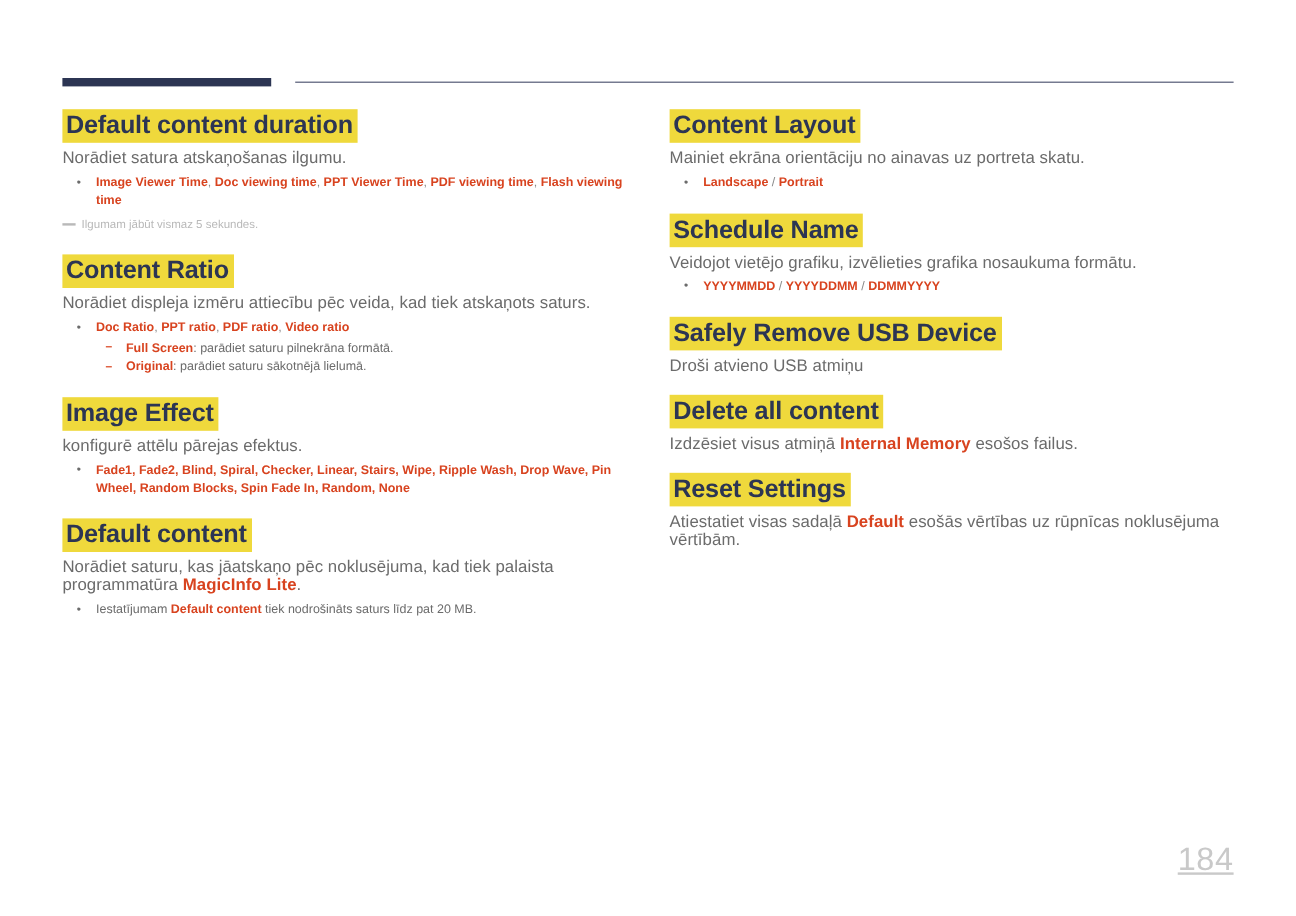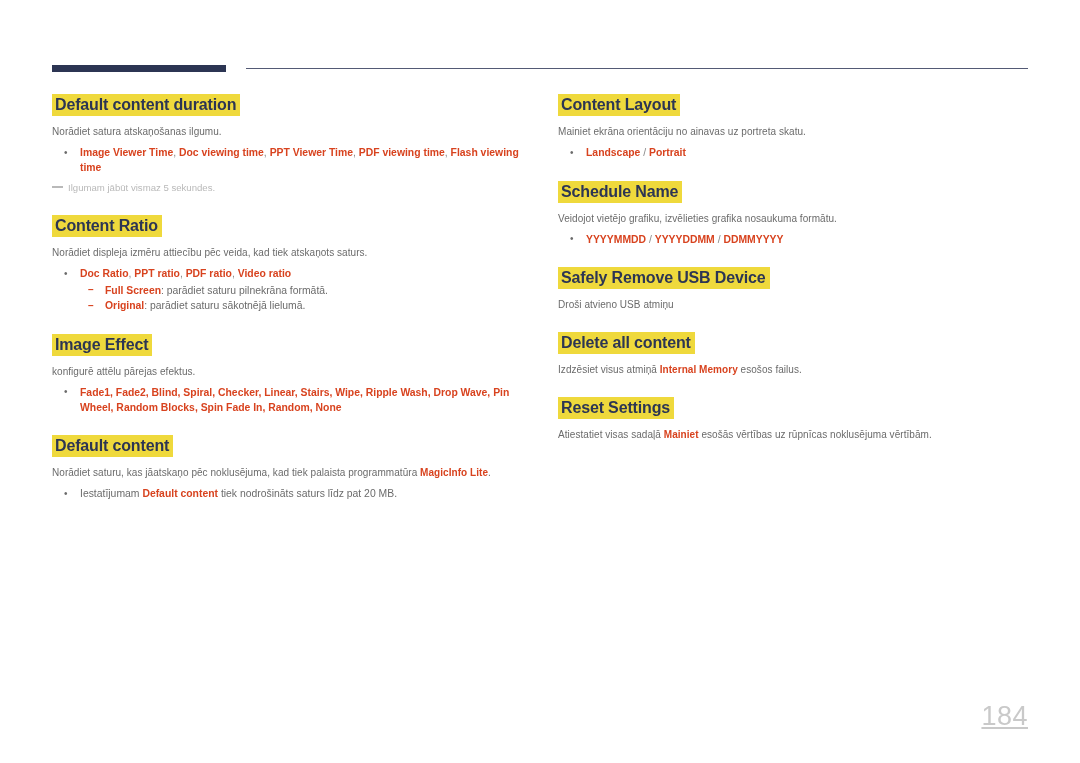--- a/index.html
+++ b/index.html
@@ -51,40 +51,40 @@
     position: absolute;
     top: 94px;
   }
   .col-left  { left: 52px;  width: 470px; }
   .col-right { left: 558px; width: 470px; }
 
   
   h2.section-head {
     margin: 0;
     padding: 0;
-    font-size: 16px;
+    font-size: 21px;
     line-height: 21px;
     font-weight: bold;
     color: #2c3553;
     letter-spacing: -0.15px;
   }
   h2.section-head > span.hl {
     background: #efd93c;
     padding: 2px 4px 3px 3px;
     box-decoration-break: clone;
     -webkit-box-decoration-break: clone;
   }
 
   .sec { margin-bottom: 0; }
   .sec + .sec { margin-top: 20px; }
 
   
   p.body {
     margin: 9px 0 0 0;
-    font-size: 10px;
+    font-size: 14px;
     line-height: 15px;
     color: #6b6b6b;
     letter-spacing: 0.05px;
   }
 
   
   ul.lv1 {
     list-style: none;
     margin: 7px 0 0 0;
     padding: 0;
@@ -249,20 +249,20 @@
       <p class="body">Droši atvieno USB atmiņu</p>
     </div>
 
     <div class="sec">
       <h2 class="section-head"><span class="hl">Delete all content</span></h2>
       <p class="body"><span>Izdzēsiet visus atmiņā </span><span class="accent">Internal Memory</span><span> esošos failus.</span></p>
     </div>
 
     <div class="sec">
       <h2 class="section-head"><span class="hl">Reset Settings</span></h2>
-      <p class="body"><span>Atiestatiet visas sadaļā </span><span class="accent">Mainiet</span><span> esošās vērtības uz rūpnīcas noklusējuma vērtībām.</span></p>
+      <p class="body"><span>Atiestatiet visas sadaļā </span><span class="accent">Default</span><span> esošās vērtības uz rūpnīcas noklusējuma vērtībām.</span></p>
     </div>
 
   </div>
 
   <div class="page-number">184</div>
 
 </div>
 
 </body></html>

